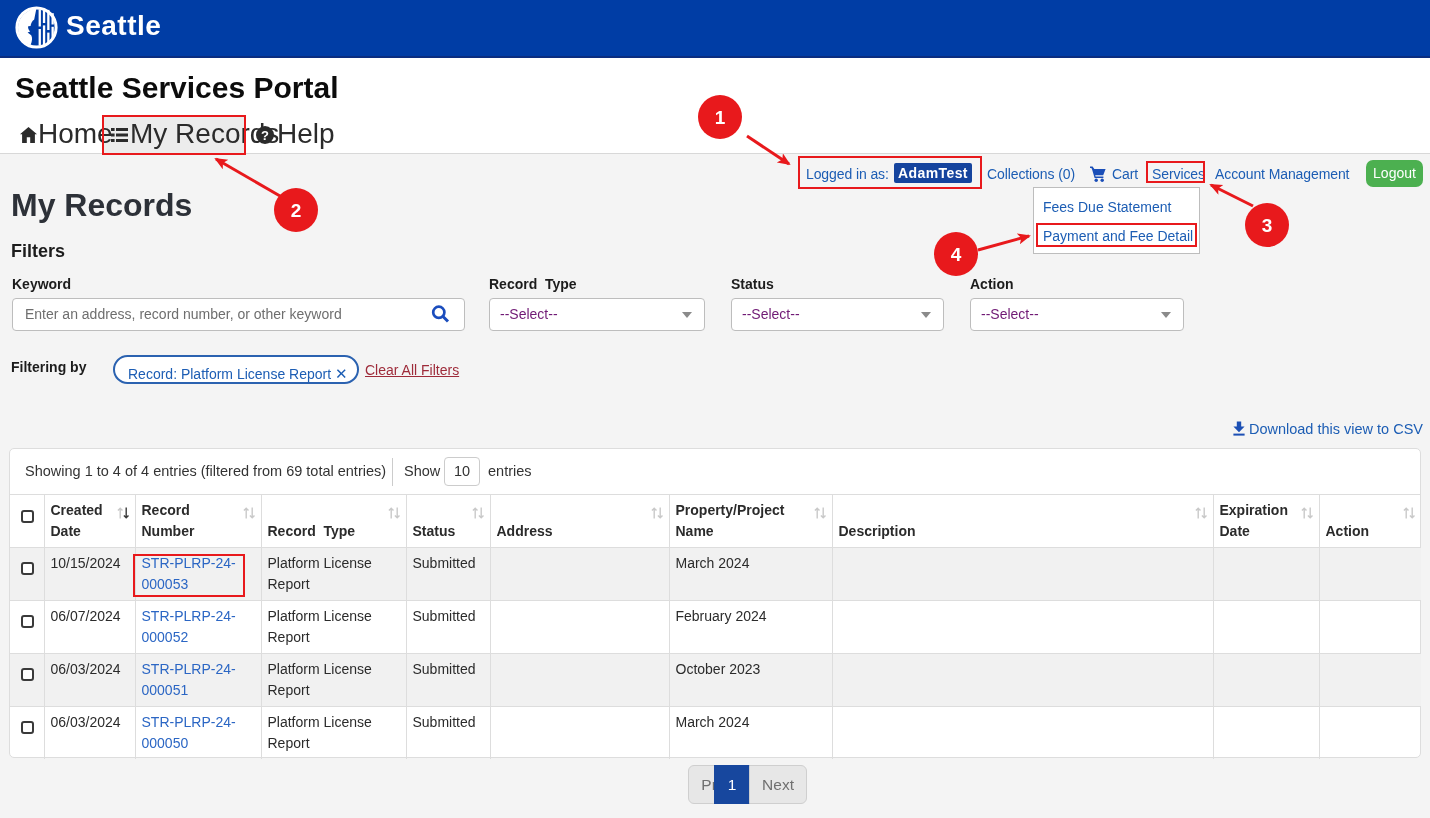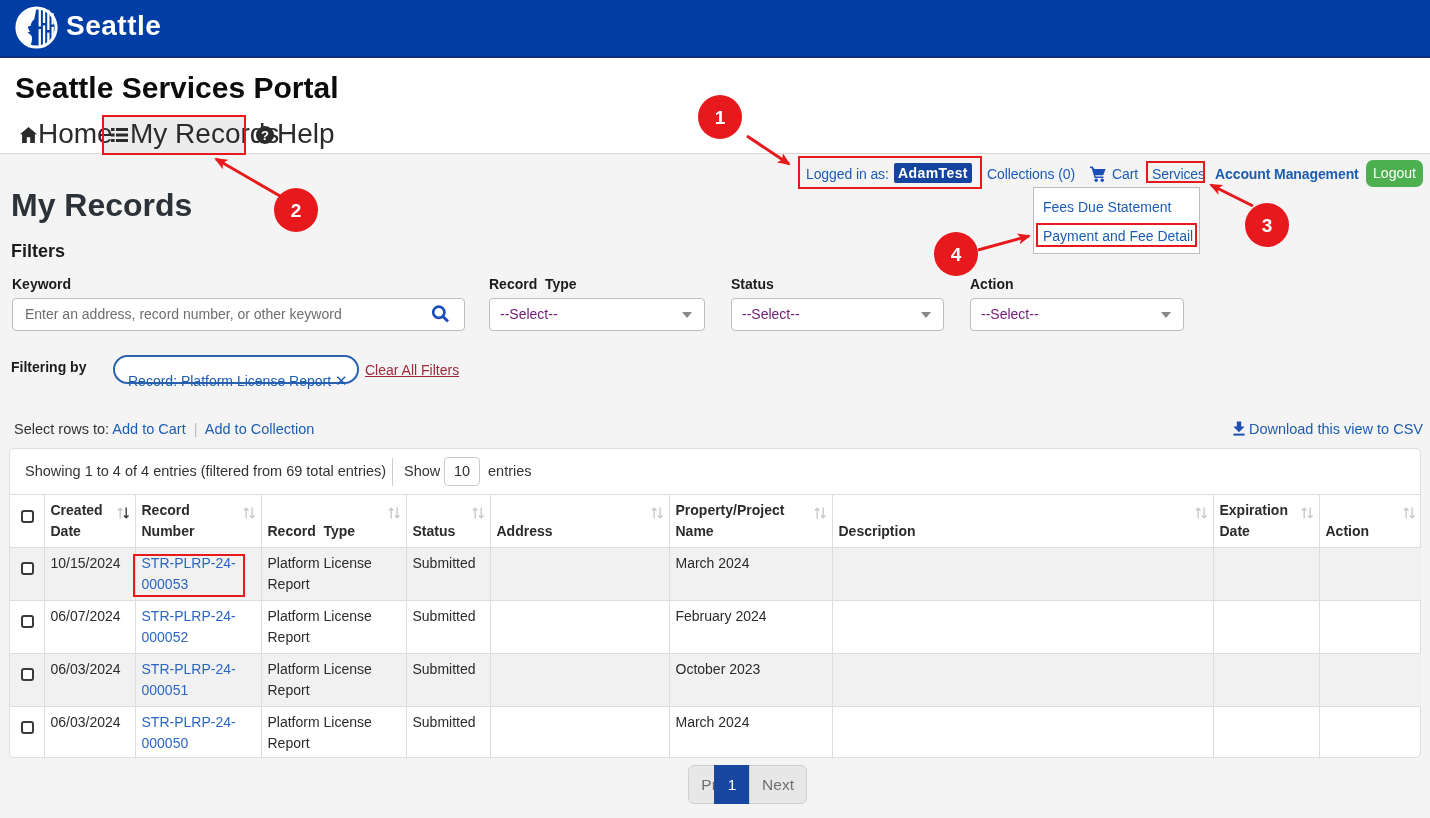--- a/index.html
+++ b/index.html
@@ -32,21 +32,21 @@
 
 
 .h-filters { position:absolute; left:11px; top:241px; font-size:18px; font-weight:bold; color:#1c1c1c; }
 .flabel { position:absolute; top:276px; font-size:14px; font-weight:bold; color:#1c1c1c; }
 .finput { position:absolute; top:298px; height:33px; background:#fff; border:1px solid #bdbdbd; border-radius:4px; font-size:14px; color:#6e6e6e; }
 .sel { padding-left:10px; line-height:31px; color:#701a75; }
 .caret { position:absolute; right:12px; top:13px; width:0; height:0; border-left:5px solid transparent; border-right:5px solid transparent; border-top:6px solid #8a8a8a; }
 
 
 .h-filterby { position:absolute; left:11px; top:359px; font-size:14px; font-weight:bold; color:#1c1c1c; }
-.pill { position:absolute; left:113px; top:355px; height:29px; border:2px solid #2b62b0; border-radius:15px; background:#fff; color:#1c5db4; font-size:14px; line-height:25px; padding:11px 9px 0 13px; }
+.pill { position:absolute; left:113px; top:355px; height:29px; border:2px solid #2b62b0; border-radius:15px; background:#fff; color:#1c5db4; font-size:14px; line-height:25px; padding:4px 9px 0 13px; }
 .clearall { position:absolute; left:365px; top:362px; font-size:14px; color:#9e2b3a; text-decoration:underline; }
 
 
 .selrows { position:absolute; left:14px; top:421px; font-size:14.5px; color:#333; }
 .selrows a { color:#1c5db4; }
 .csv { position:absolute; right:7px; top:421px; font-size:14.5px; color:#1c5db4; }
 
 
 .tcontainer { position:absolute; left:9px; top:448px; width:1412px; height:310px; background:#fff; border:1px solid #ddd; border-radius:5px; }
 .showing { position:absolute; left:15px; top:14px; font-size:14.5px; color:#333; }
@@ -125,21 +125,21 @@
   <div class="loginrow" style="left:806px; top:166px;">Logged in as:</div>
   <div class="badge-user">AdamTest</div>
   <div class="loginrow" style="left:987px; top:166px;">Collections (0)</div>
   <svg style="position:absolute;left:1090px;top:166px;" width="16" height="16" viewBox="0 0 16 16" fill="#1a4eb8">
       <path d="M0 0.6 L2.6 0.6 L4.3 3 L15.6 3 L13.2 9.2 L5.2 9.2 L5.6 10.6 L13.4 10.6 L13.4 12 L4.6 12 L2.1 3.4 L1.4 2 L0 2 Z"></path>
       <circle cx="6.2" cy="14.2" r="1.7"></circle>
       <circle cx="12.2" cy="14.2" r="1.7"></circle>
     </svg>
   <div class="loginrow" style="left:1112px; top:166px;">Cart</div>
   <div class="loginrow" style="left:1152px; top:166px;">Services</div>
-  <div class="loginrow" style="left:1215px; top:166px;font-weight:bold;">Account Management</div>
+  <div class="loginrow" style="left:1215px; top:166px;">Account Management</div>
   <div class="logout">Logout</div>
 
   <div class="dropdown">
     <a style="top:11px;">Fees Due Statement</a>
     <a style="top:40px;">Payment and Fee Detail</a>
   </div>
 
   <div class="pagetitle" style="top:187px; left:11px; color:#2d3138; font-size:32px;">My Records</div>
 
   <div class="h-filters">Filters</div>
@@ -155,21 +155,20 @@
       </svg>
   </div>
   <div class="finput sel" style="left:489px; width:216px;">--Select--<div class="caret"></div></div>
   <div class="finput sel" style="left:731px; width:213px;">--Select--<div class="caret"></div></div>
   <div class="finput sel" style="left:970px; width:214px;">--Select--<div class="caret"></div></div>
 
   <div class="h-filterby">Filtering by</div>
   <div class="pill">Record: Platform License Report <span style="font-size:15px;">✕</span></div>
   <div class="clearall">Clear All Filters</div>
 
-  <div class="selrows">Select rows to: <a>Add to Cart</a> &nbsp;<span style="color:#bbb;">|</span>&nbsp; <a>Add to Collection</a></div>
   <div class="csv">
     <svg width="12" height="15" viewBox="0 0 12 15" style="vertical-align:-2px;">
         <path d="M3.8 0.5 L8.2 0.5 L8.2 5.6 L11.6 5.6 L6 11.2 L0.4 5.6 L3.8 5.6 Z" fill="#1c4fb4"></path>
         <rect x="0.4" y="12.6" width="11.2" height="2" fill="#1c4fb4"></rect>
       </svg>
     Download this view to CSV
   </div>
 
   <div class="tcontainer">
     <div class="showing">Showing 1 to 4 of 4 entries (filtered from 69 total entries)</div>

